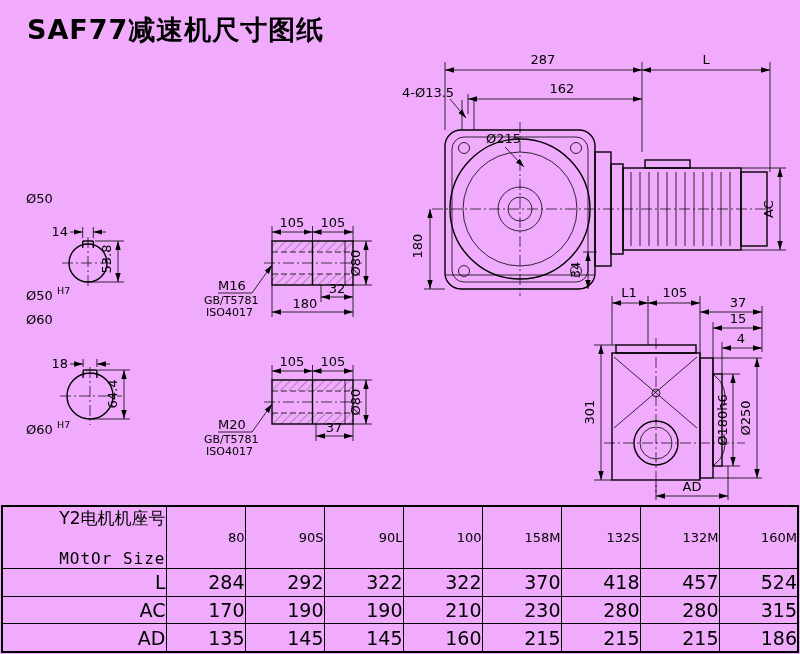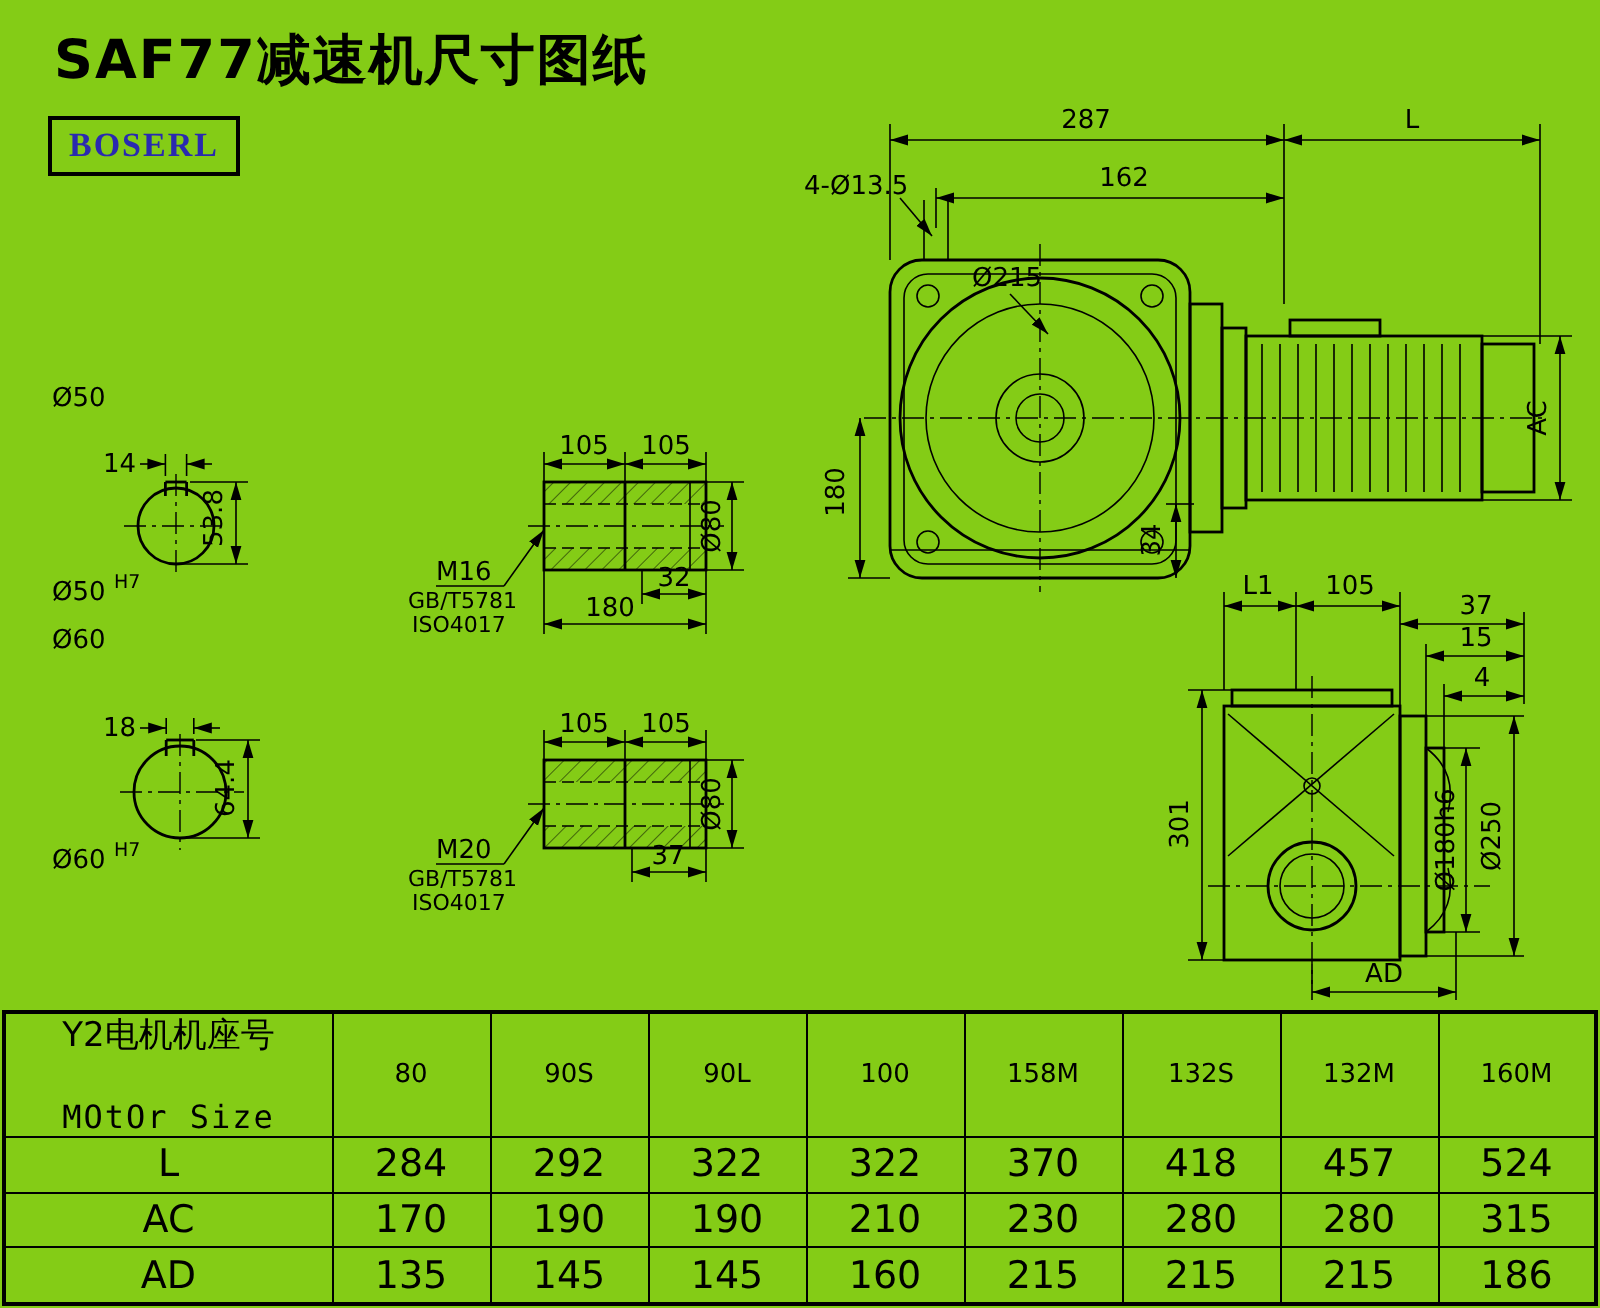--- a/index.html
+++ b/index.html
@@ -1,55 +1,52 @@
 <!DOCTYPE html>
 <html><head>
 <meta charset="utf-8">
 <style>
   html,body{margin:0;padding:0;background:#fff;}
-  .stage{position:relative;width:800px;height:654px;background:#84cc16;overflow:hidden;
+  .stage{position:relative;width:800px;height:654px;background:#f0abfc;overflow:hidden;
          font-family:"DejaVu Sans",sans-serif;color:#000;}
   .title{position:absolute;left:27px;top:12px;font-size:27px;font-weight:bold;letter-spacing:1px;}
   .logo{position:absolute;left:24px;top:58px;width:96px;height:30px;border:2px solid #000;
         display:flex;align-items:center;justify-content:center;box-sizing:border-box;}
   .logo span{color:#2a2ab0;font-weight:bold;font-size:17px;letter-spacing:1px;
              font-family:"Liberation Serif",serif;}
   svg.drawing{position:absolute;left:0;top:0;}
   
   .ol{fill:none;stroke:#000;stroke-width:1.4;}
   .th{fill:none;stroke:#000;stroke-width:0.8;}
   .cl{fill:none;stroke:#000;stroke-width:0.7;stroke-dasharray:11 3 2 3;}
   .dsh{fill:none;stroke:#000;stroke-width:0.8;stroke-dasharray:6 3;}
   .dim{fill:none;stroke:#000;stroke-width:0.8;}
   text{fill:#000;font-family:"DejaVu Sans",sans-serif;}
   .t{font-size:13px;}
   .t2{font-size:11px;}
   .sup{font-size:9.5px;}
   
   table.sizes{position:absolute;left:1px;top:505px;width:798px;height:148px;
               border-collapse:collapse;table-layout:fixed;border:2px solid #000;}
-  table.sizes th,table.sizes td{border:1px solid #000;text-align:center;vertical-align:middle;
+  table.sizes th,table.sizes td{border:1px solid #000;text-align:right;vertical-align:middle;
               padding:0;font-weight:normal;}
   col.c0{width:164px;}
   .h-cn{font-size:17px;line-height:1.35;}
   .h-en{font-size:16px;font-family:"DejaVu Sans Mono",monospace;letter-spacing:1px;line-height:1.2;margin-top:19px;}
   th.size-h{font-size:13px;}
   td.val{font-size:19px;}
   td.rl{font-size:19px;}
 </style>
 </head>
 <body>
 
 <div class="stage">
 
   <div class="title">SAF77减速机尺寸图纸</div>
 
-  <div class="logo">
-    <span>BOSERL</span>
-  </div>
 
   <svg class="drawing" width="800" height="505" viewBox="0 0 800 505">
     <defs>
       <marker id="arr" viewBox="0 0 10 6" refX="10" refY="3" markerWidth="9" markerHeight="6" orient="auto-start-reverse" markerUnits="userSpaceOnUse">
         <path d="M0,0 L10,3 L0,6 Z" fill="#000"></path>
       </marker>
       <pattern id="hatch" patternUnits="userSpaceOnUse" width="6" height="6" patternTransform="rotate(45)">
         <line x1="0" y1="0" x2="0" y2="6" stroke="#000" stroke-width="0.5"></line>
       </pattern>
     </defs>

